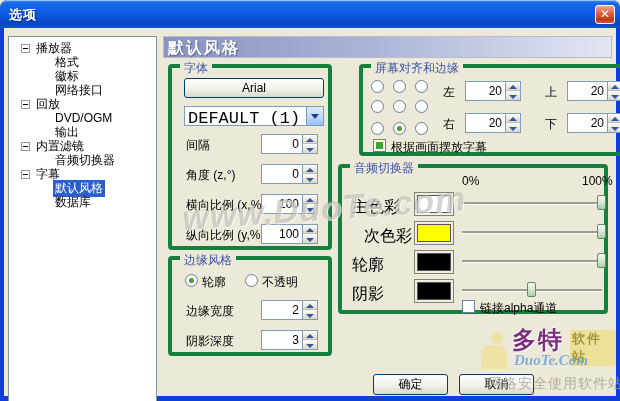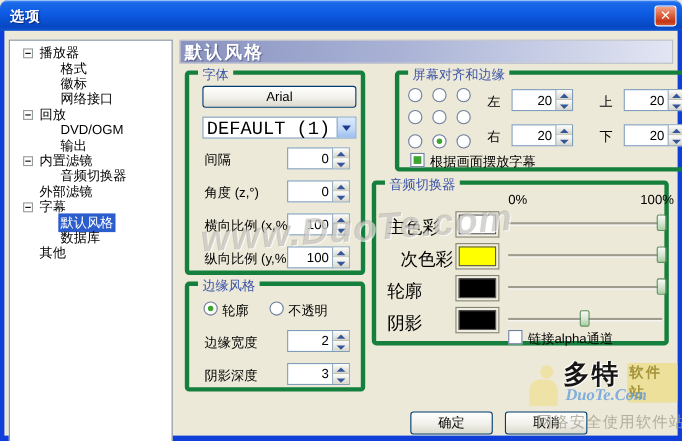--- a/index.html
+++ b/index.html
@@ -94,21 +94,21 @@
   .cancel-btn { position:absolute; left:455px; top:346px; width:75px; height:21px; line-height:19px; z-index:10; }
 
   
   .wm-center { position:absolute; left:178px; top:158px; width:370px; z-index:40; pointer-events:none;
     font-size:34px; font-weight:bold; font-style:italic; color:rgba(150,148,138,.40);
     text-shadow:1px 1px 0 rgba(255,255,255,.65); transform:rotate(-4deg); letter-spacing:1px; }
   .wm-logo { position:absolute; left:474px; top:300px; width:138px; height:46px; z-index:50; pointer-events:none; opacity:.9; }
   .wm-head { position:absolute; left:8px; top:4px; width:22px; height:16px; }
   .wm-head::before { content:""; position:absolute; left:5px; top:0; width:12px; height:12px; border-radius:50%; background:rgba(240,225,150,.85); }
   .wm-body { position:absolute; left:3px; top:17px; width:26px; height:24px; border-radius:10px 10px 0 0; background:rgba(240,225,150,.85); }
-  .wm-brand { position:absolute; left:34px; top:-4px; font-size:24px; font-weight:bold; color:#000000;
+  .wm-brand { position:absolute; left:34px; top:-4px; font-size:24px; font-weight:bold; color:#701a75;
     text-shadow:1px 1px 0 #fff,-1px -1px 0 #fff; letter-spacing:2px; }
   .wm-suffix { position:absolute; left:92px; top:2px; font-size:13px; font-weight:bold; color:#9d8b2a;
     background:rgba(235,220,130,.8); border-radius:3px; padding:0 2px; letter-spacing:2px; }
   .wm-domain { position:absolute; left:36px; top:24px; font-size:15px; font-weight:bold; font-style:italic;
     color:rgba(95,155,225,.85);font-family:Liberation Serif, serif; }
   .wm-slogan { position:absolute; left:484px; top:347px; z-index:60; pointer-events:none;
     font-size:14px; color:rgba(165,160,145,.8); letter-spacing:1px; white-space:nowrap; }
 </style>
 </head>
 <body>
@@ -145,35 +145,29 @@
       <div class="trow d1">
           <span class="tlabel">输出</span>
         </div>
       <div class="trow d0">
           <span class="exp"></span>
           <span class="tlabel">内置滤镜</span>
         </div>
       <div class="trow d1">
           <span class="tlabel">音频切换器</span>
         </div>
-      <div class="trow d0 noexp">
-          <span class="tlabel">外部滤镜</span>
-        </div>
       <div class="trow d0">
           <span class="exp"></span>
           <span class="tlabel">字幕</span>
         </div>
       <div class="trow d1">
           <span class="tlabel sel">默认风格</span>
         </div>
       <div class="trow d1">
           <span class="tlabel">数据库</span>
-        </div>
-      <div class="trow d0 noexp">
-          <span class="tlabel">其他</span>
         </div>
     </div>
 
     <div class="hdrbar">
       <span>默认风格</span>
     </div>
 
     <div class="grp" id="grp-font">
       <span class="grp-title">字体</span>
       <div class="xpbtn fontname-btn">Arial</div>

